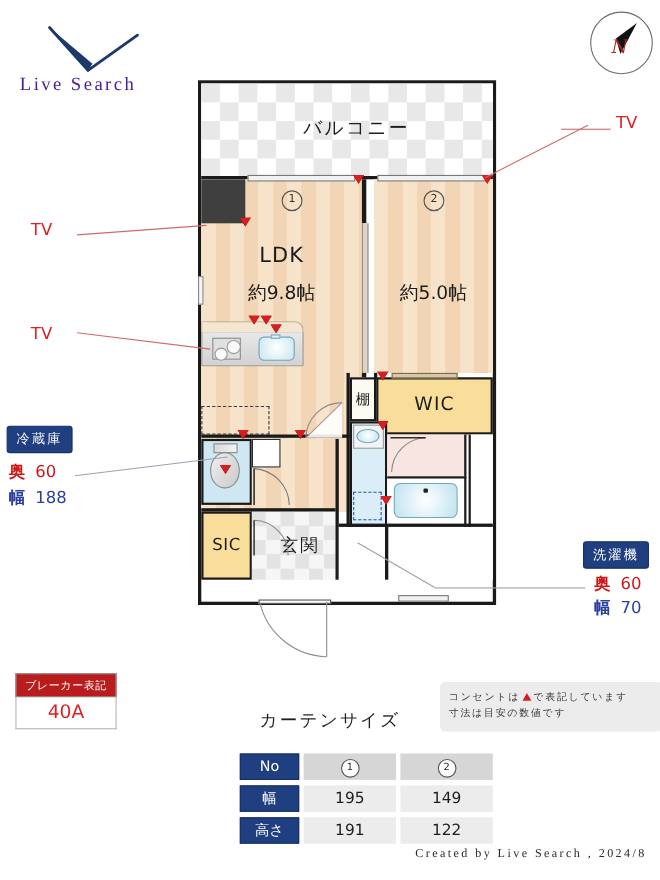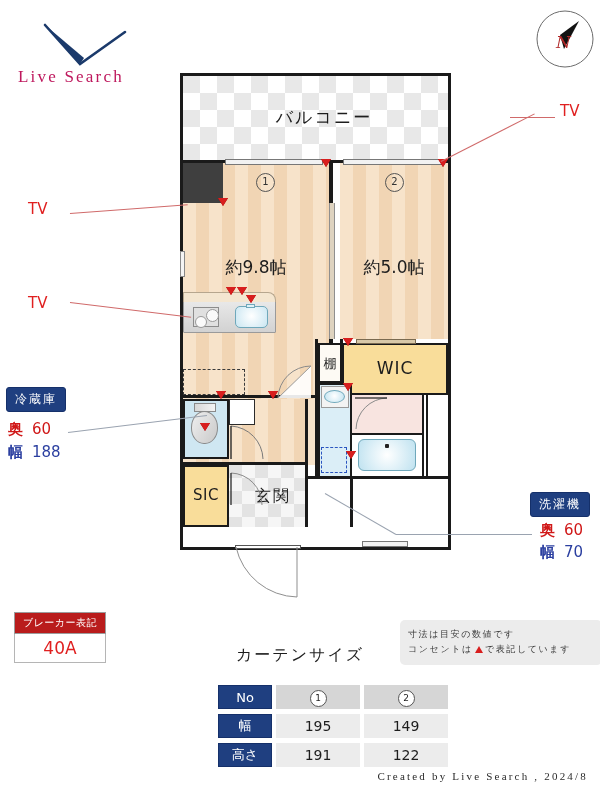--- a/index.html
+++ b/index.html
@@ -15,21 +15,21 @@
     overflow: hidden;
   }
   .abs { position: absolute; }
 
   
   #logo-block { left: 18px; top: 22px; width: 160px; height: 70px; }
   #logo-check { position:absolute; left: 22px; top: 0px; width: 90px; height: 45px; }
   #logo-text {
     position:absolute; left: 0px; top: 45px;
     font-family: "Liberation Serif", "DejaVu Serif", serif;
-    font-size: 17px; letter-spacing: 2.2px; color: #be185d;
+    font-size: 17px; letter-spacing: 2.2px; color: #4c1d95;
     white-space: nowrap;
   }
 
   
   #compass { left: 534px; top: 8px; width: 62px; height: 62px; }
 
   
   #plan {
     left: 180px; top: 73px; width: 271px; height: 477px;
   }
@@ -198,20 +198,21 @@
   <div class="wall-outer" style="left:0;top:0;width:271px;height:477px;"></div>
 
   <div class="room floor-balcony" style="left:3px;top:3px;width:265px;height:84px;"></div>
   <div class="lbl" style="left:3px;top:36px;width:282px;font-size:17px;letter-spacing:2px;">バルコニー</div>
   <div class="wall" style="left:3px;top:87px;width:265px;height:3px;"></div>
 
   <div class="room floor-wood" style="left:3px;top:90px;width:146px;height:302px;"></div>
 
   <div class="room floor-dark" style="left:3px;top:90px;width:40px;height:40px;"></div>
 
+  <div class="lbl" style="left:3px;top:150px;width:146px;font-size:19px;letter-spacing:1px;">LDK</div>
   <div class="lbl" style="left:3px;top:186px;width:146px;font-size:17px;">約9.8帖</div>
 
   <div class="room floor-wood" style="left:160px;top:90px;width:108px;height:176px;"></div>
   <div class="lbl" style="left:160px;top:186px;width:108px;font-size:17px;">約5.0帖</div>
 
   <div class="wall-thin" style="left:149px;top:90px;width:4px;height:40px;background:#1a1a1a;"></div>
   <div style="position:absolute;left:149px;top:130px;width:4px;height:136px;background:#ded3c0;border-left:1px solid #8f8f8f;border-right:1px solid #8f8f8f;"></div>
   <div class="wall-thin" style="left:149px;top:266px;width:4px;height:28px;background:#1a1a1a;"></div>
 
   <div style="position:absolute;left:45px;top:86px;width:98px;height:6px;background:#f2f2f2;border:1px solid #777;box-sizing:border-box;"></div>
@@ -348,24 +349,24 @@
 </div>
 <div class="leader gray" style="left:396px;top:534px;width:136px;"></div>
 <div class="leader gray" style="left:325px;top:493px;width:82px;transform:rotate(30deg);"></div>
 
 <div class="abs" id="breaker">
   <div class="hd">ブレーカー表記</div>
   <div class="bd">40A</div>
 </div>
 
 <div class="abs" id="notes">
-  <div>寸法は目安の数値です</div>
   <div>
     <span>コンセントは</span><span class="tri-inline"></span><span>で表記しています</span>
   </div>
+  <div>寸法は目安の数値です</div>
 </div>
 
 <div class="abs" id="curtain-title">カーテンサイズ</div>
 <table class="abs" id="curtain-table">
   <tbody>
       <tr>
     <td class="ct-h">No</td>
     <td class="ct-c num"><span class="ct-circ">1</span></td>
     <td class="ct-c num"><span class="ct-circ">2</span></td>
   </tr>

